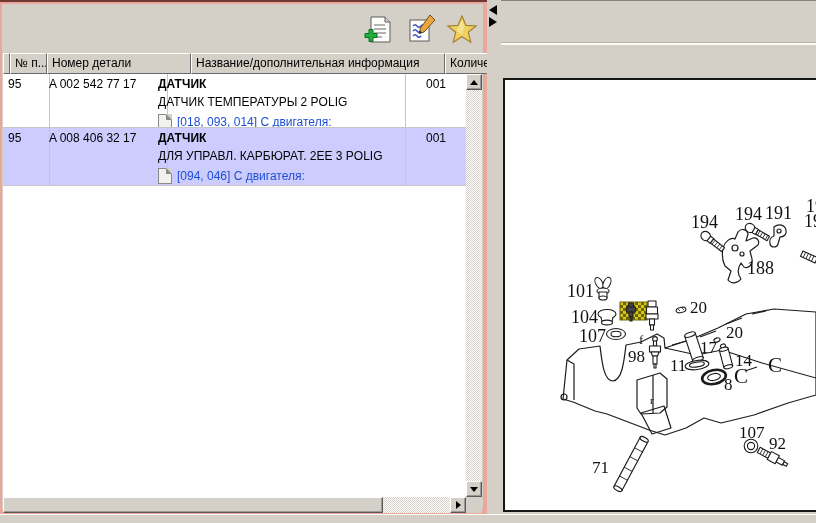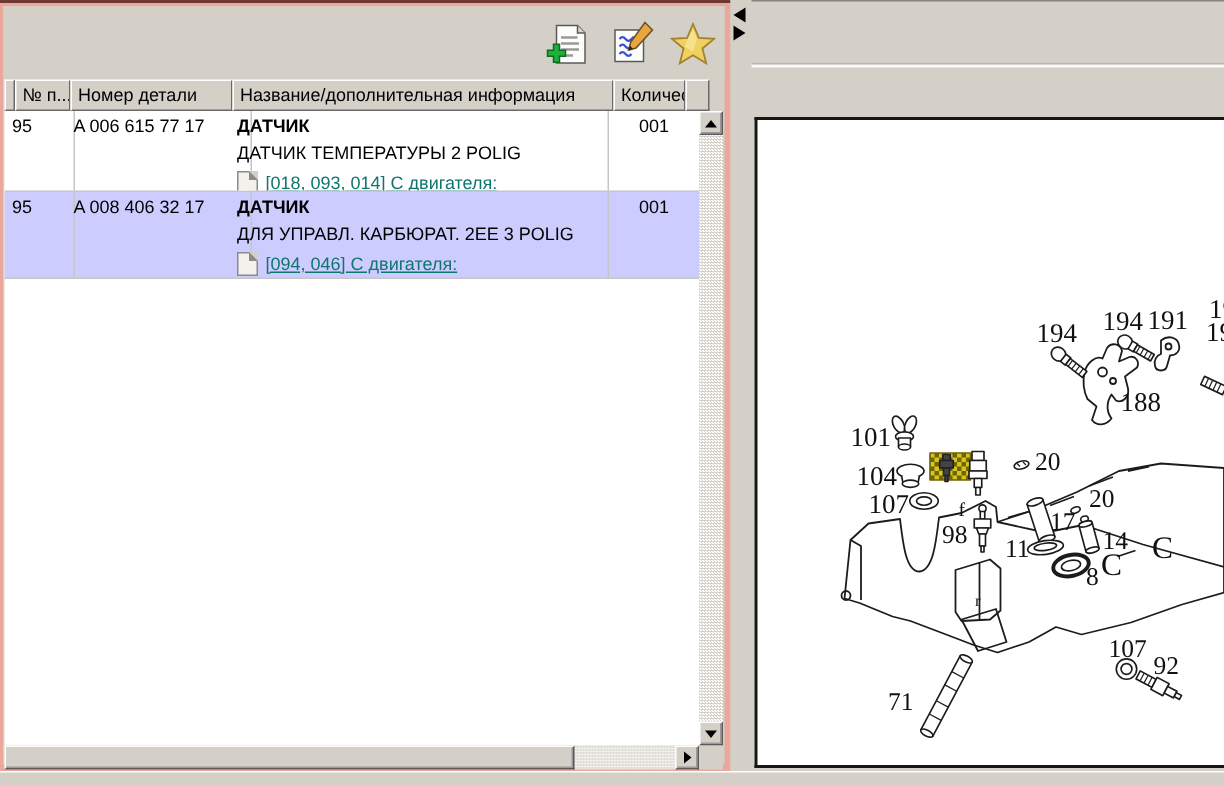--- a/index.html
+++ b/index.html
@@ -30,21 +30,21 @@
   .c2{left:41px;width:124px;}
   .c3{left:150px;width:253px;}
   .c4{left:418px;width:45px;border-right:none;}
   .pname{font-weight:bold;margin-bottom:4px;}
   .pdesc{margin-bottom:5px;}
   .plink{display:flex;align-items:center;gap:5px;}
   .docic{display:inline-block;width:12px;height:14px;background:#f2f1ec;border:1px solid #8a8a8a;
          position:relative;flex:0 0 auto;}
   .docic:before{content:"";position:absolute;right:-1px;top:-1px;border:3px solid #d4d0c8;
          border-left-color:#8a8a8a;border-bottom-color:#8a8a8a;}
-  .flink{color:#0f766e;text-decoration:underline;cursor:pointer;white-space:nowrap;}
+  .flink{color:#1d4ed8;cursor:pointer;white-space:nowrap;}
   
   .stipple{background:repeating-conic-gradient(#ffffff 0% 25%, #d6d2ca 0% 50%) 0 0 / 2px 2px;}
   .vscroll{position:absolute;left:466px;top:74px;width:16px;height:423px;}
   .hscroll{position:absolute;left:3px;top:497px;width:463px;height:16px;}
   .sbtn{position:absolute;box-sizing:border-box;width:16px;height:16px;background:#d4d0c8;
         border:1px solid;border-color:#ffffff #5a5a5a #5a5a5a #ffffff;
         box-shadow:inset -1px -1px 0 #9a9a9a;display:flex;align-items:center;justify-content:center;}
   .vscroll .up{top:0;} .vscroll .down{bottom:0;}
   .hscroll .right{right:0;}
   .thumb-h{position:absolute;left:0;top:0;width:380px;height:16px;background:#d4d0c8;
@@ -100,30 +100,30 @@
         <svg width="32" height="32" viewBox="0 0 32 32">
           <polygon points="16,2 19.9,11.3 30,11.9 22.3,18.3 24.8,28.2 16,22.8 7.2,28.2 9.7,18.3 2,11.9 12.1,11.3" fill="#f0d060" stroke="#a3822e" stroke-width="1.2"></polygon>
           <polygon points="16,5.5 18.6,11.9 16,20.5 10.5,17.2 12.6,12" fill="#f8e69a" opacity="0.8"></polygon>
         </svg>
       </div>
     </div>
 
     <div class="thead">
       <div class="hcell" style="width:4px"></div>
       <div class="hcell" style="width:37px">№ п...</div>
-      <div class="hcell" style="width:108px">Номер детали</div>
+      <div class="hcell" style="width:144px">Номер детали</div>
       <div class="hcell" style="width:254px">Название/дополнительная информация</div>
       <div class="hcell" style="width:48px">Количест</div>
       <div class="hcell" style="width:16px"></div>
     </div>
 
     <div class="tbody" id="rows">
         <div class="trow" style="height: 53px;">
           <div class="td c1">95</div>
-          <div class="td c2">A 006 615 77 17</div>
+          <div class="td c2">A 002 542 77 17</div>
           <div class="td c3">
             <div class="pname">ДАТЧИК</div>
             <div class="pdesc">ДАТЧИК ТЕМПЕРАТУРЫ 2 POLIG</div>
             <div class="plink">
               <span class="docic"></span>
               <span class="flink">[018, 093, 014] С двигателя:</span>
             </div>
           </div>
           <div class="td c4">001</div>
         </div>

